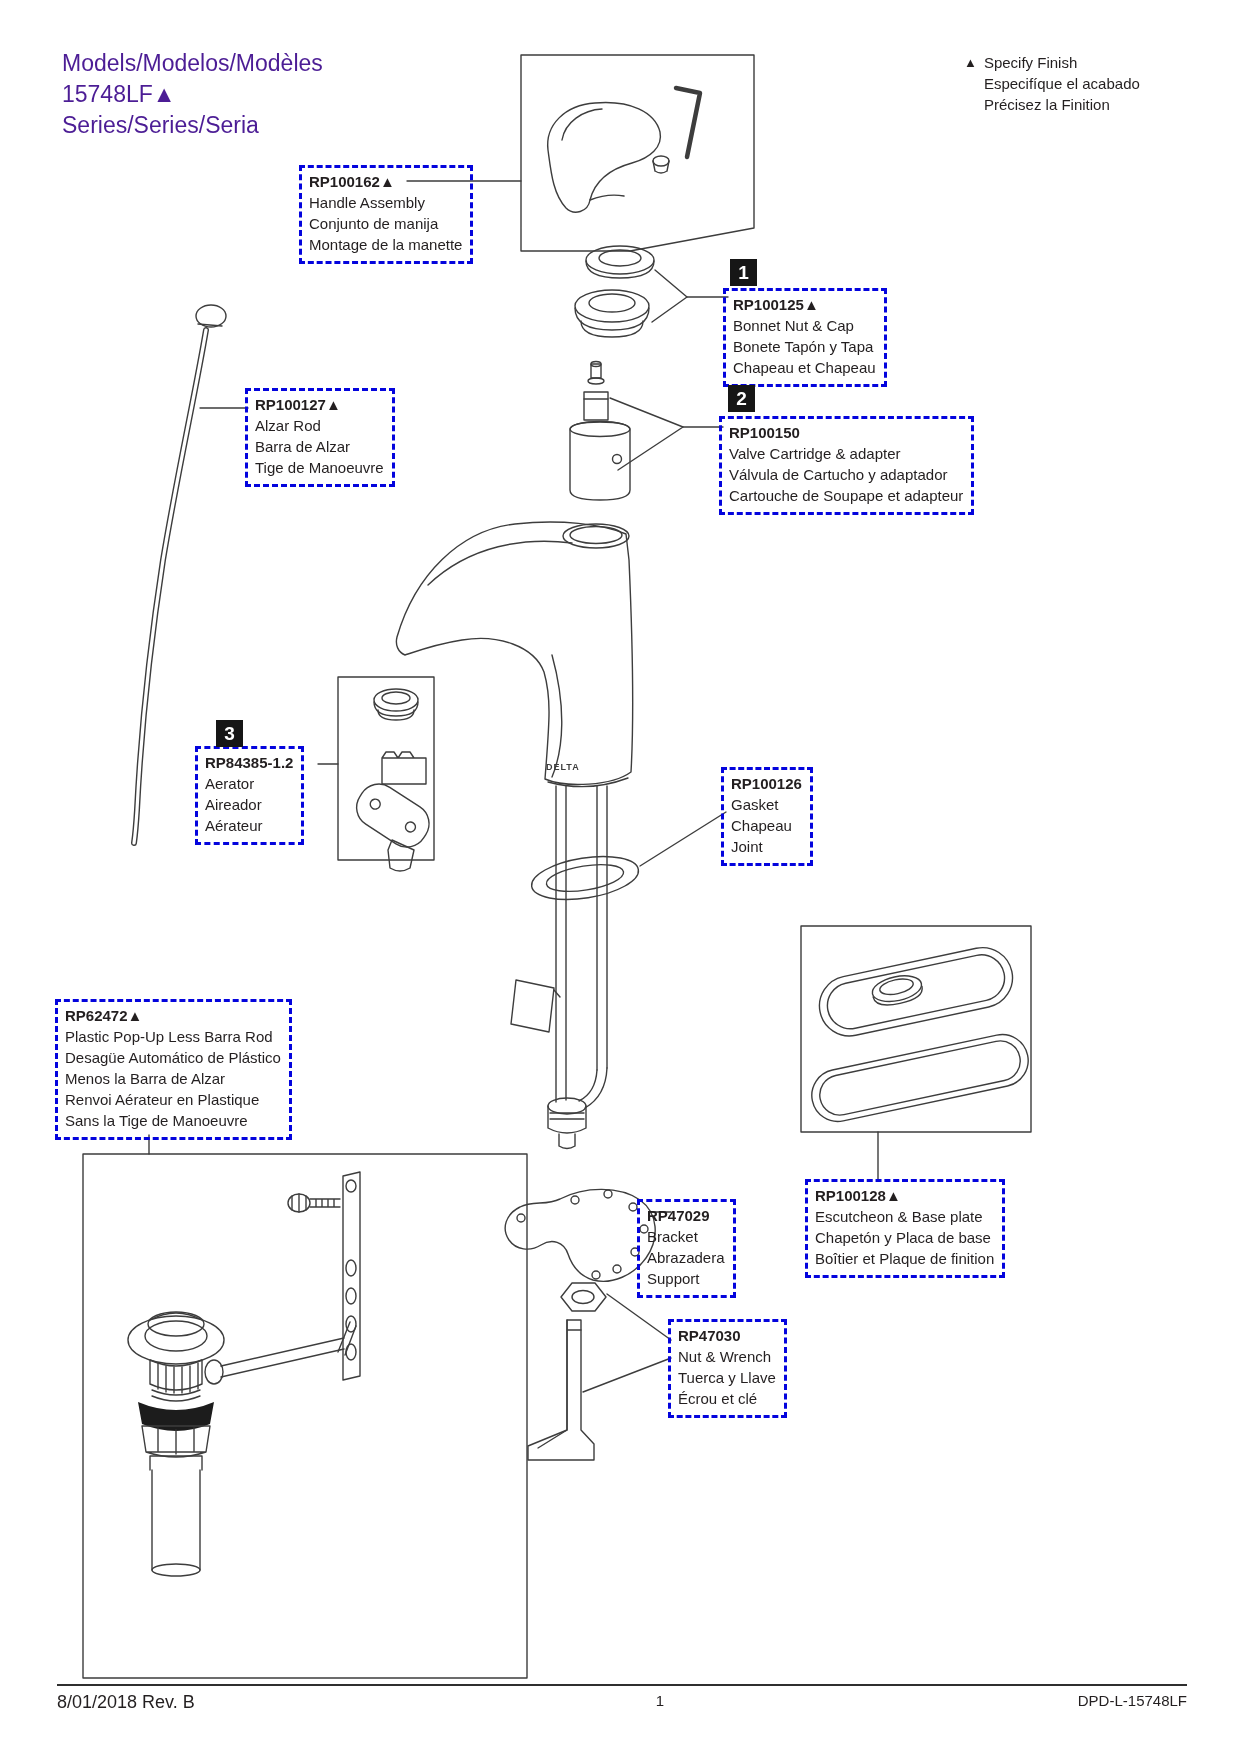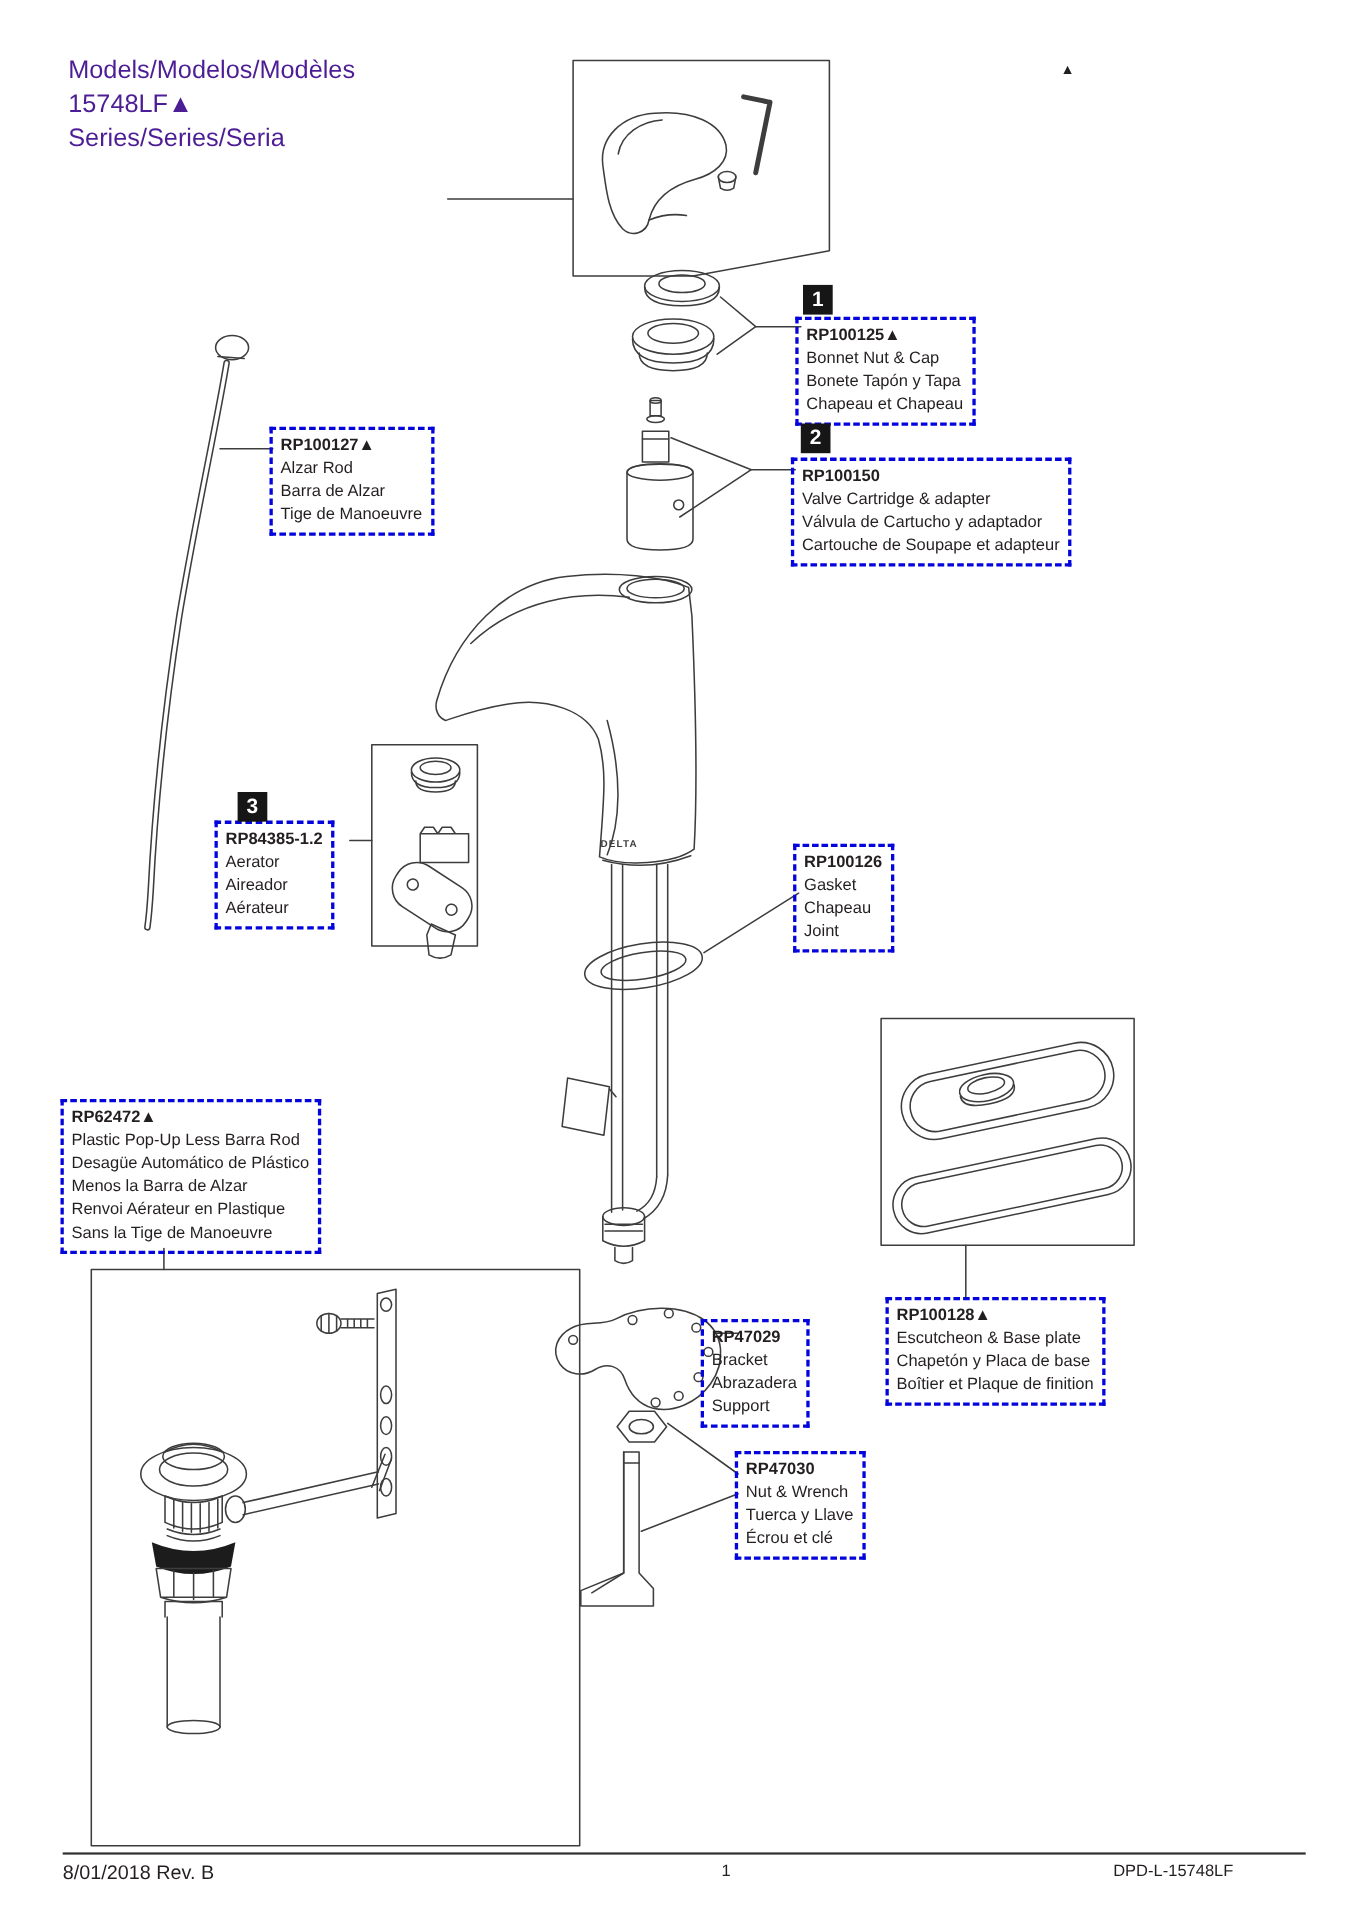--- a/index.html
+++ b/index.html
@@ -11,21 +11,21 @@
   .finish{left:964px;top:52px;font-size:15px;line-height:21px;display:flex;gap:7px;}
   .finish .tri{font-size:13px;line-height:21px;}
   .callout{position:absolute;z-index:2;border:3px dashed #0404dd;padding:3px 8px 6px 7px;
            font-size:15px;line-height:21px;white-space:nowrap;background:transparent;}
   .callout .part{font-weight:bold;}
   .badge{position:absolute;z-index:3;width:27px;height:27px;background:#161616;color:#fff;
          font-weight:bold;font-size:19px;display:flex;align-items:center;justify-content:center;}
   .footer-rule{position:absolute;left:57px;top:1684px;width:1130px;border-top:2px solid #2f2f2f;z-index:2;}
   .f-left{left:57px;top:1692px;font-size:18px;}
   .f-center{left:600px;top:1692px;width:120px;text-align:center;font-size:15px;}
-  .f-right{left:1012px;top:1692px;width:175px;font-size:15px;}
+  .f-right{left:1012px;top:1692px;width:175px;text-align:right;font-size:15px;}
 </style>
 </head>
 <body>
 
 <div class="page">
 
   <svg class="art" width="1241" height="1754" viewBox="0 0 1241 1754" fill="none" stroke="#3d3d3d" stroke-width="1.4" stroke-linecap="round" stroke-linejoin="round">
 
     <g>
       <polygon points="521,55 754,55 754,228 630,251 521,251"></polygon>
@@ -183,26 +183,37 @@
   </svg>
 
   <div class="txt title">
     <div>Models/Modelos/Modèles</div>
     <div>15748LF▲</div>
     <div>Series/Series/Seria</div>
   </div>
 
   <div class="txt finish">
     <span class="tri">▲</span>
+    <span>
+      <div>Specify Finish</div>
+      <div>Especifíque el acabado</div>
+      <div>Précisez la Finition</div>
+    </span>
   </div>
 
   <div class="badge" style="left:730px;top:259px">1</div>
   <div class="badge" style="left:728px;top:385px">2</div>
   <div class="badge" style="left:216px;top:720px">3</div>
 
+  <div class="callout" style="left:299px;top:165px">
+    <div class="part">RP100162▲</div>
+    <div>Handle Assembly</div>
+    <div>Conjunto de manija</div>
+    <div>Montage de la manette</div>
+  </div>
 
   <div class="callout" style="left:723px;top:288px">
     <div class="part">RP100125▲</div>
     <div>Bonnet Nut &amp; Cap</div>
     <div>Bonete Tapón y Tapa</div>
     <div>Chapeau et Chapeau</div>
   </div>
 
   <div class="callout" style="left:245px;top:388px">
     <div class="part">RP100127▲</div>

